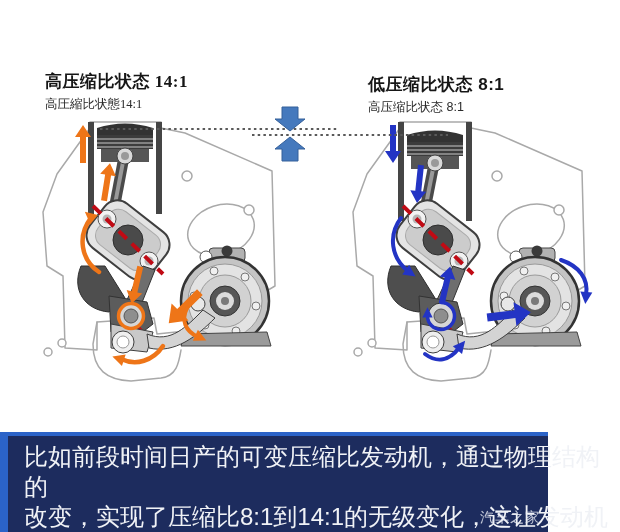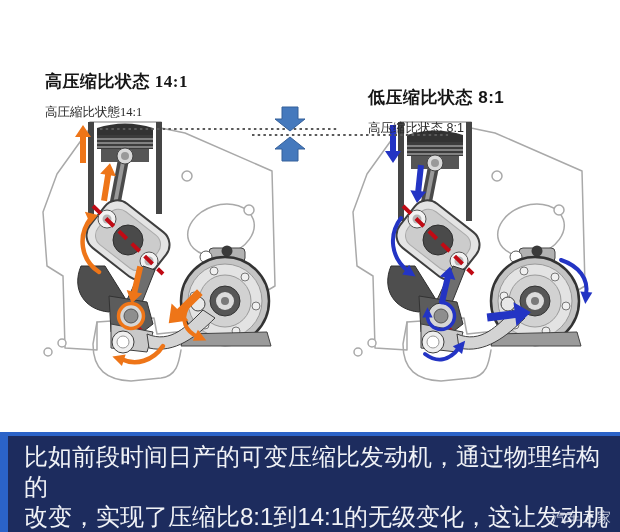--- a/index.html
+++ b/index.html
@@ -1,39 +1,39 @@
 <!DOCTYPE html>
 <html style="--accent-left: #ee7518; --accent-right: #2334c4; --conn: #4579bd; --outline: #a9a9a9; --red: #c00a14; --cap-bg: #1d2c5e; --cap-accent: #2b63c8; --cap-text: #f0f2f6;"><head>
 <meta charset="utf-8">
 <style>
   html,body{margin:0;padding:0;background:#ffffff;}
   .stage{position:relative;width:620px;height:532px;background:#fff;overflow:hidden;
          font-family:"Liberation Sans","DejaVu Sans",sans-serif;}
   .panel-head{position:absolute;z-index:3;}
   .panel-head .panel-title{font-size:17px;font-weight:bold;color:#161616;letter-spacing:.5px;}
-  .panel-head .panel-subtitle{font-size:12.5px;color:#2a2a2a;margin-top:11px;}
+  .panel-head .panel-subtitle{font-size:12.5px;color:#2a2a2a;margin-top:3px;}
   .head-left{left:45px;top:70px;font-family:Liberation Serif, serif;}
-  .head-right{left:368px;top:86px;}
+  .head-right{left:368px;top:73px;}
   .engine{position:absolute;top:118px;z-index:2;}
   .engine-left{left:35px;}
   .engine-right{left:345px;}
   .connector{position:absolute;left:0;top:0;z-index:4;pointer-events:none;}
   
   .blk{fill:#ffffff;stroke:var(--outline,#a9a9a9);stroke-width:1.5;stroke-linejoin:round;}
   .blk-open{fill:none;stroke:var(--outline,#a9a9a9);stroke-width:1.5;stroke-linejoin:round;stroke-linecap:round;}
   .dotline{stroke:#5a5a5a;stroke-width:1.8;stroke-dasharray:2.5 3.2;fill:none;}
   .conn-arrow{fill:var(--conn,#4579bd);stroke:#35609a;stroke-width:1;}
   .reddash{stroke:var(--red,#c00a14);stroke-width:4;stroke-dasharray:11 7;fill:none;}
   .reddash-thin{stroke:var(--red,#c00a14);stroke-width:3.5;stroke-dasharray:7 5;fill:none;}
   .accL{fill:var(--accent-left,#ee7518);}
   .accLs{stroke:var(--accent-left,#ee7518);fill:none;stroke-width:4.5;stroke-linecap:round;}
   .accR{fill:var(--accent-right,#2334c4);}
   .accRs{stroke:var(--accent-right,#2334c4);fill:none;stroke-width:4;stroke-linecap:round;}
   
-  .caption{position:absolute;left:0;bottom:0;width:620px;height:100px;z-index:6;}
+  .caption{position:absolute;left:0;bottom:0;width:548px;height:100px;z-index:6;}
   .caption-bg{position:absolute;inset:0;background:var(--cap-bg,#1d2c5e);}
   .caption-topline{position:absolute;left:0;top:0;width:100%;height:4px;background:var(--cap-accent,#2b63c8);}
   .caption-leftbar{position:absolute;left:0;top:4px;width:8px;height:96px;background:var(--cap-accent,#2b63c8);}
   .caption-text{position:absolute;left:24px;top:10px;width:586px;color:var(--cap-text,#f0f2f6);
                 font-size:24px;line-height:30px;font-weight:400;}
   .watermark{position:absolute;right:8px;bottom:5px;font-size:14px;color:rgba(235,238,245,.82);
              letter-spacing:1px;text-align:center;}
 </style>
 </head>
 <body>

